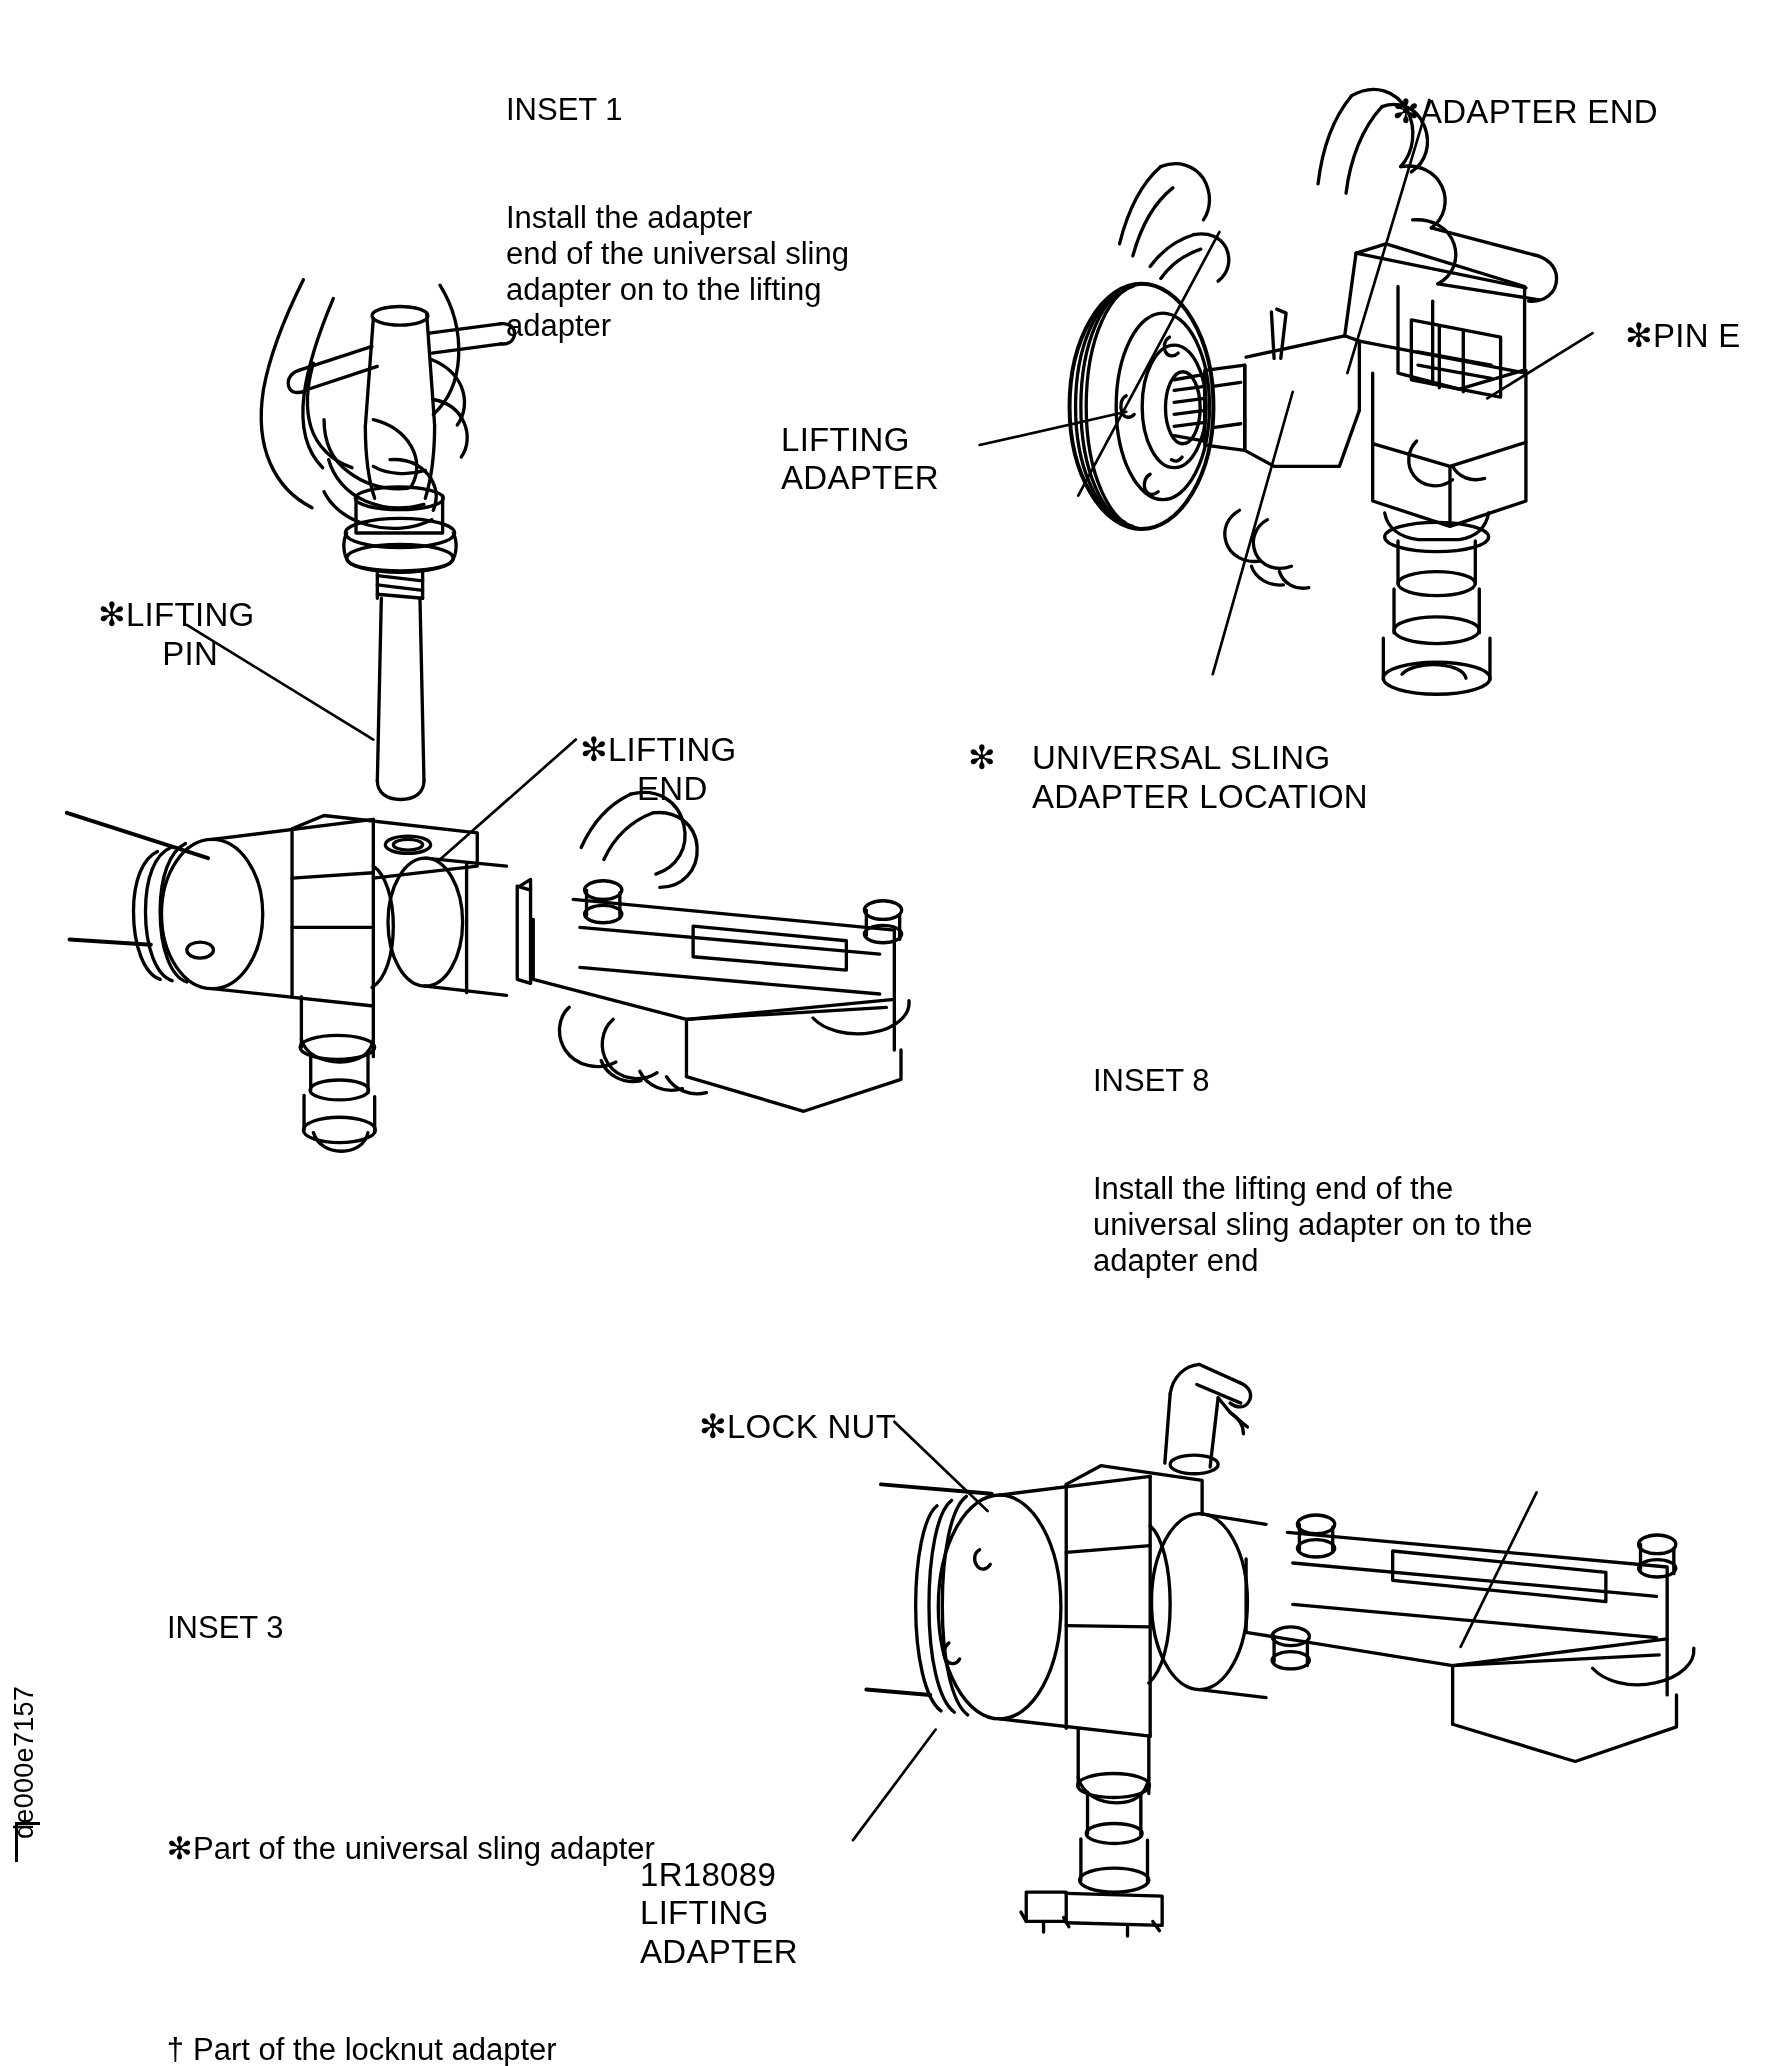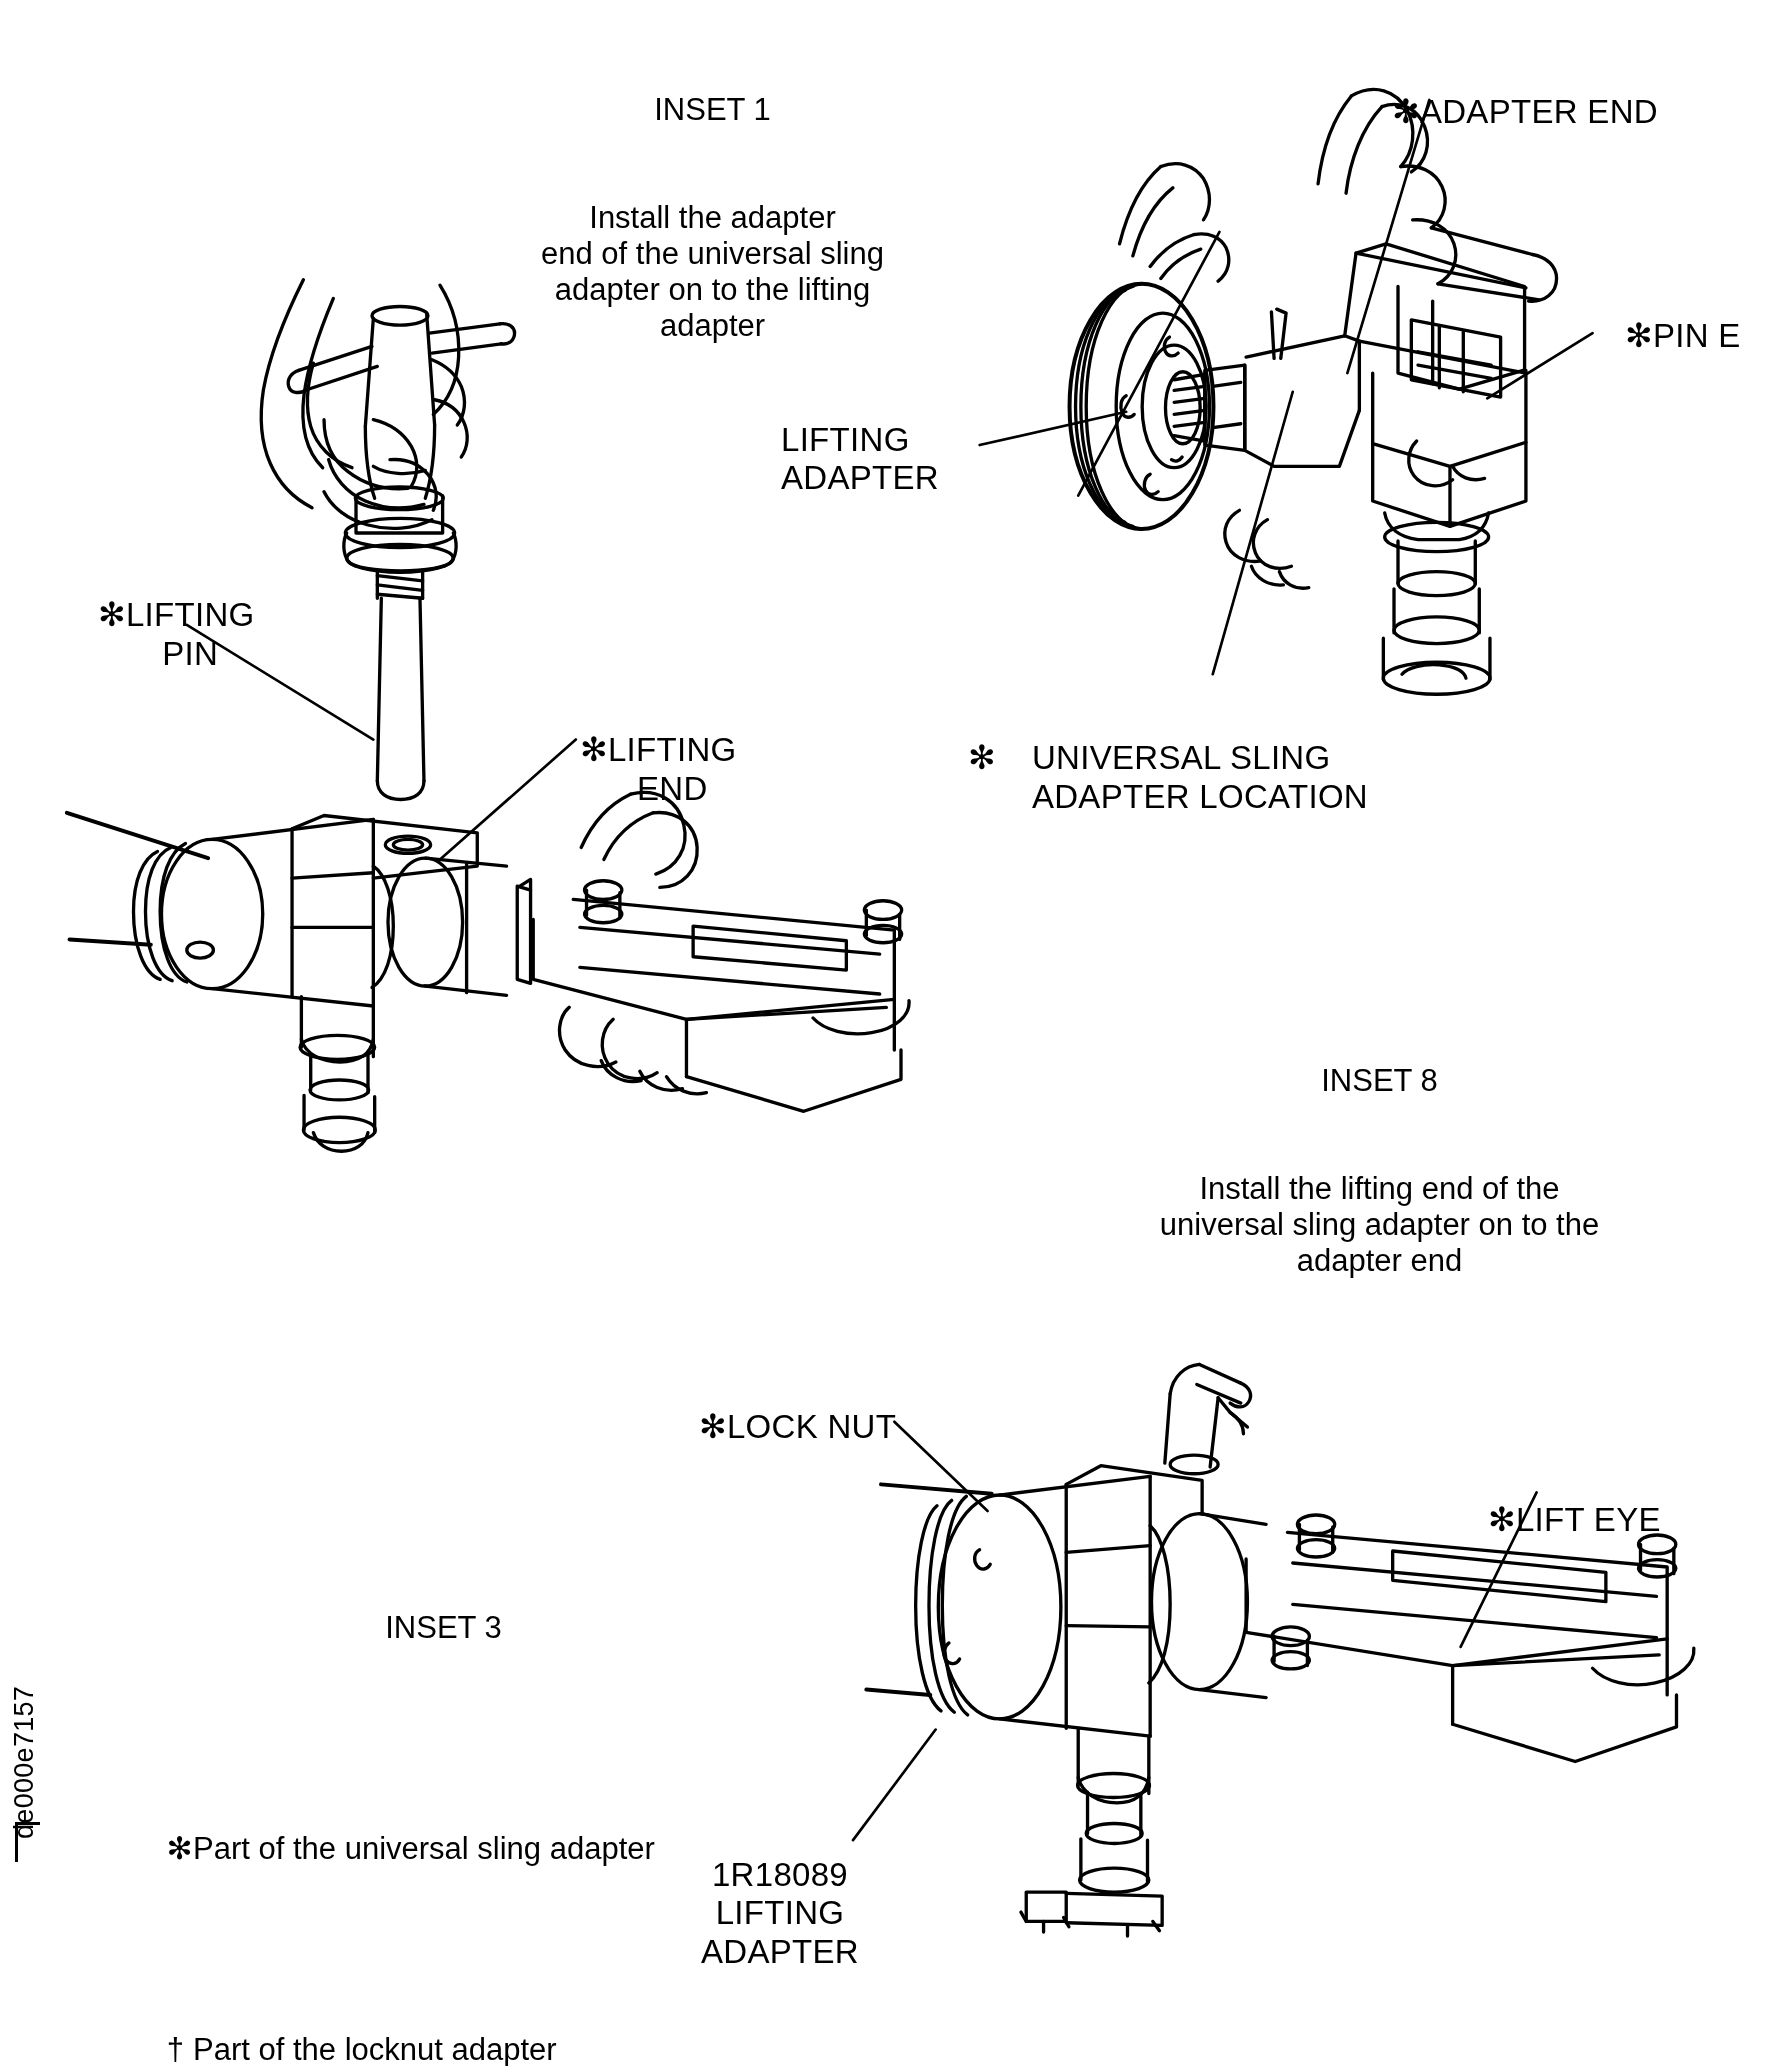--- a/index.html
+++ b/index.html
@@ -8,21 +8,21 @@
     font-family:"Liberation Sans","DejaVu Sans",sans-serif;
     color:#000000;
     -webkit-font-smoothing:antialiased;
   }
   .page{position:absolute;inset:0;}
   svg.art{position:absolute;left:0;top:0;width:1786px;height:2066px;pointer-events:none;}
 
   .txt{position:absolute;white-space:pre;line-height:1.16;color:#000;}
   .cap{font-size:31px;}
   .lbl{font-size:33px;letter-spacing:0.3px;}  
-  .c{text-align:center;}
+  .c{text-align:left;}
   .l{text-align:left;}
   .mark{display:inline-block;width:0.85em;}
 
   .figid{
     position:absolute;left:9.3px;top:1839px;
     font-size:27px;letter-spacing:0.3px;
     transform:rotate(-90deg);transform-origin:left top;
     white-space:nowrap;
   }
   .figid-bracket{
@@ -351,23 +351,20 @@
     <div class="t">INSET 8</div>
     <div style="white-space:pre-line;">Install the lifting end of the
 universal sling adapter on to the
 adapter end</div>
   </div>
 
   <div class="txt lbl l" style="left:661px;top:1370px;">
     <span class="mark">✻</span><span>LOCK NUT</span>
   </div>
 
-  <div class="txt lbl l" style="left:1450px;top:1463px;">
-    <span class="mark">✻</span><span>LIFT EYE</span>
-  </div>
 
   <div class="txt cap c" style="left:167px;top:1538px;width:553px;">
     <div class="t">INSET 3</div>
   </div>
 
   <div class="txt cap l" style="left:115px;top:1708px;line-height:1.30;">
     <div>
       <span class="mark">✻</span><span>Part of the universal sling adapter</span>
     </div>
     <div>

